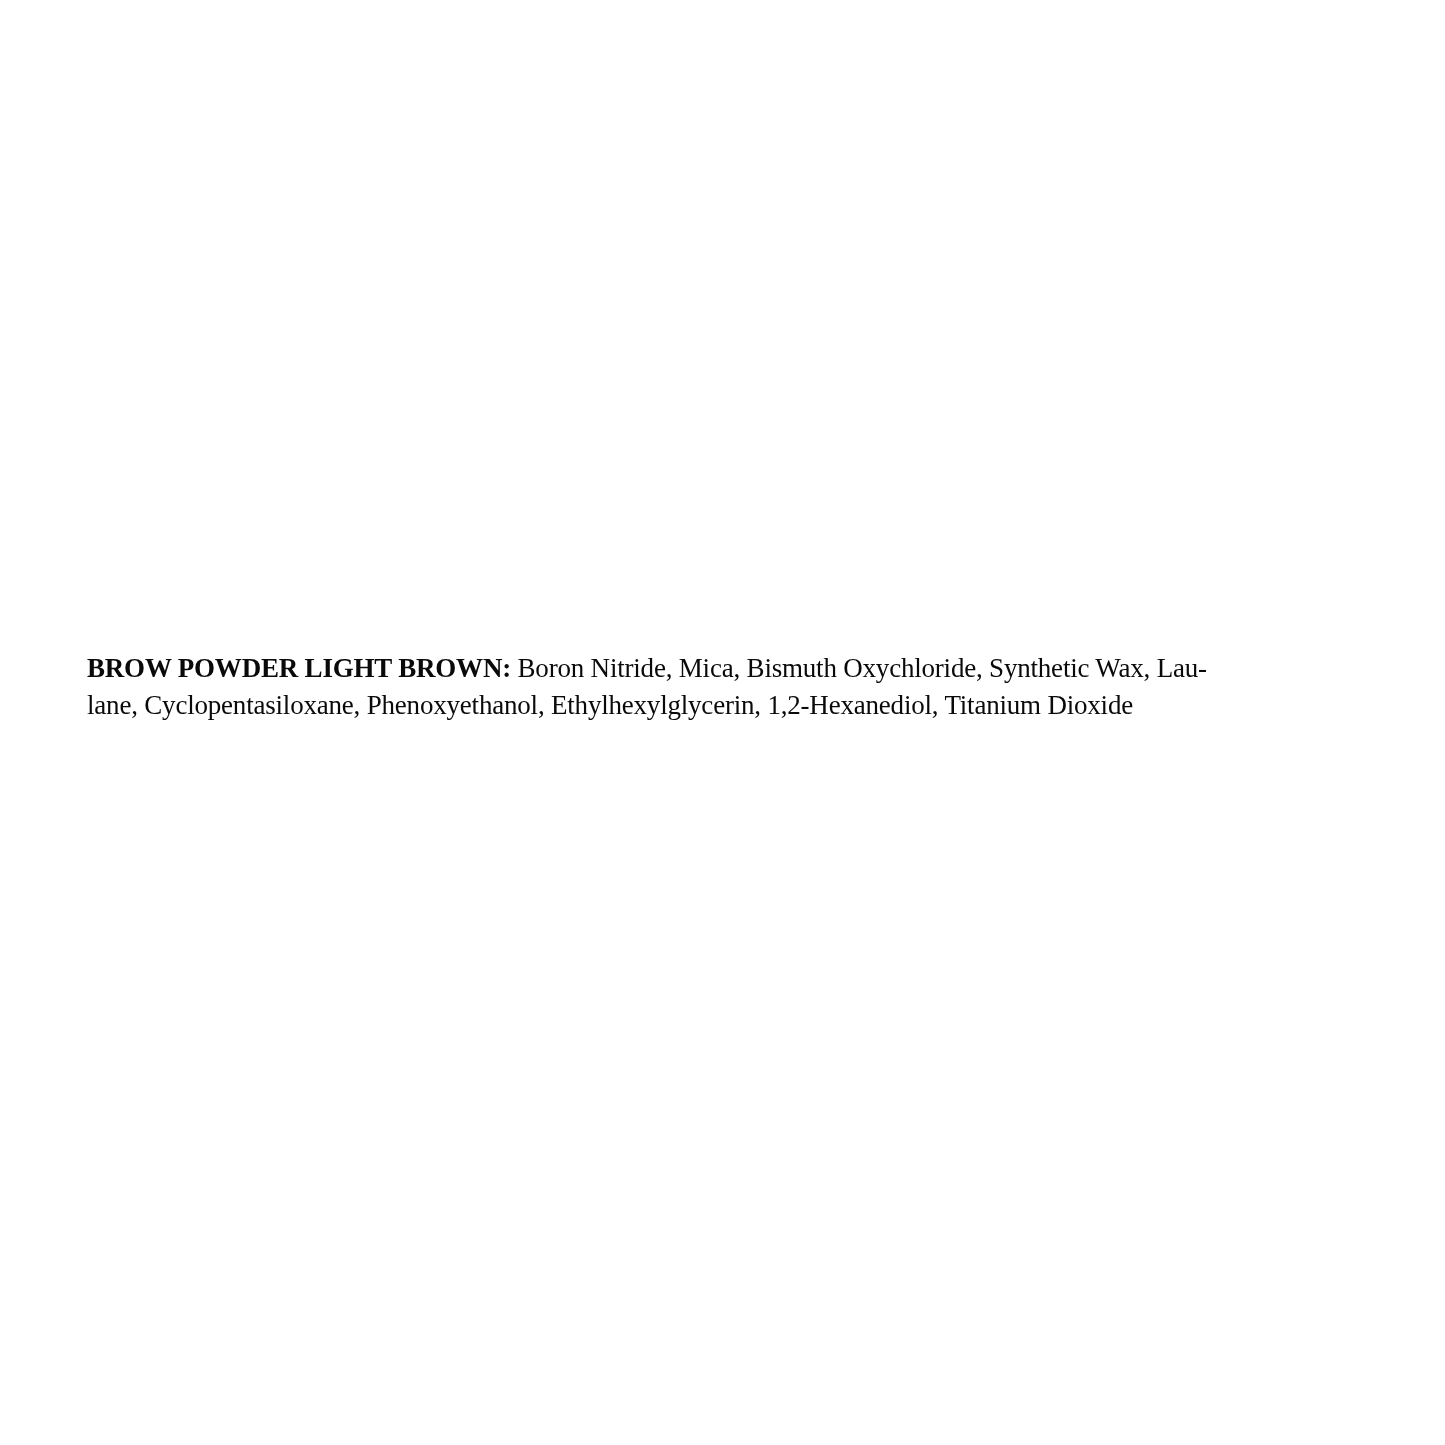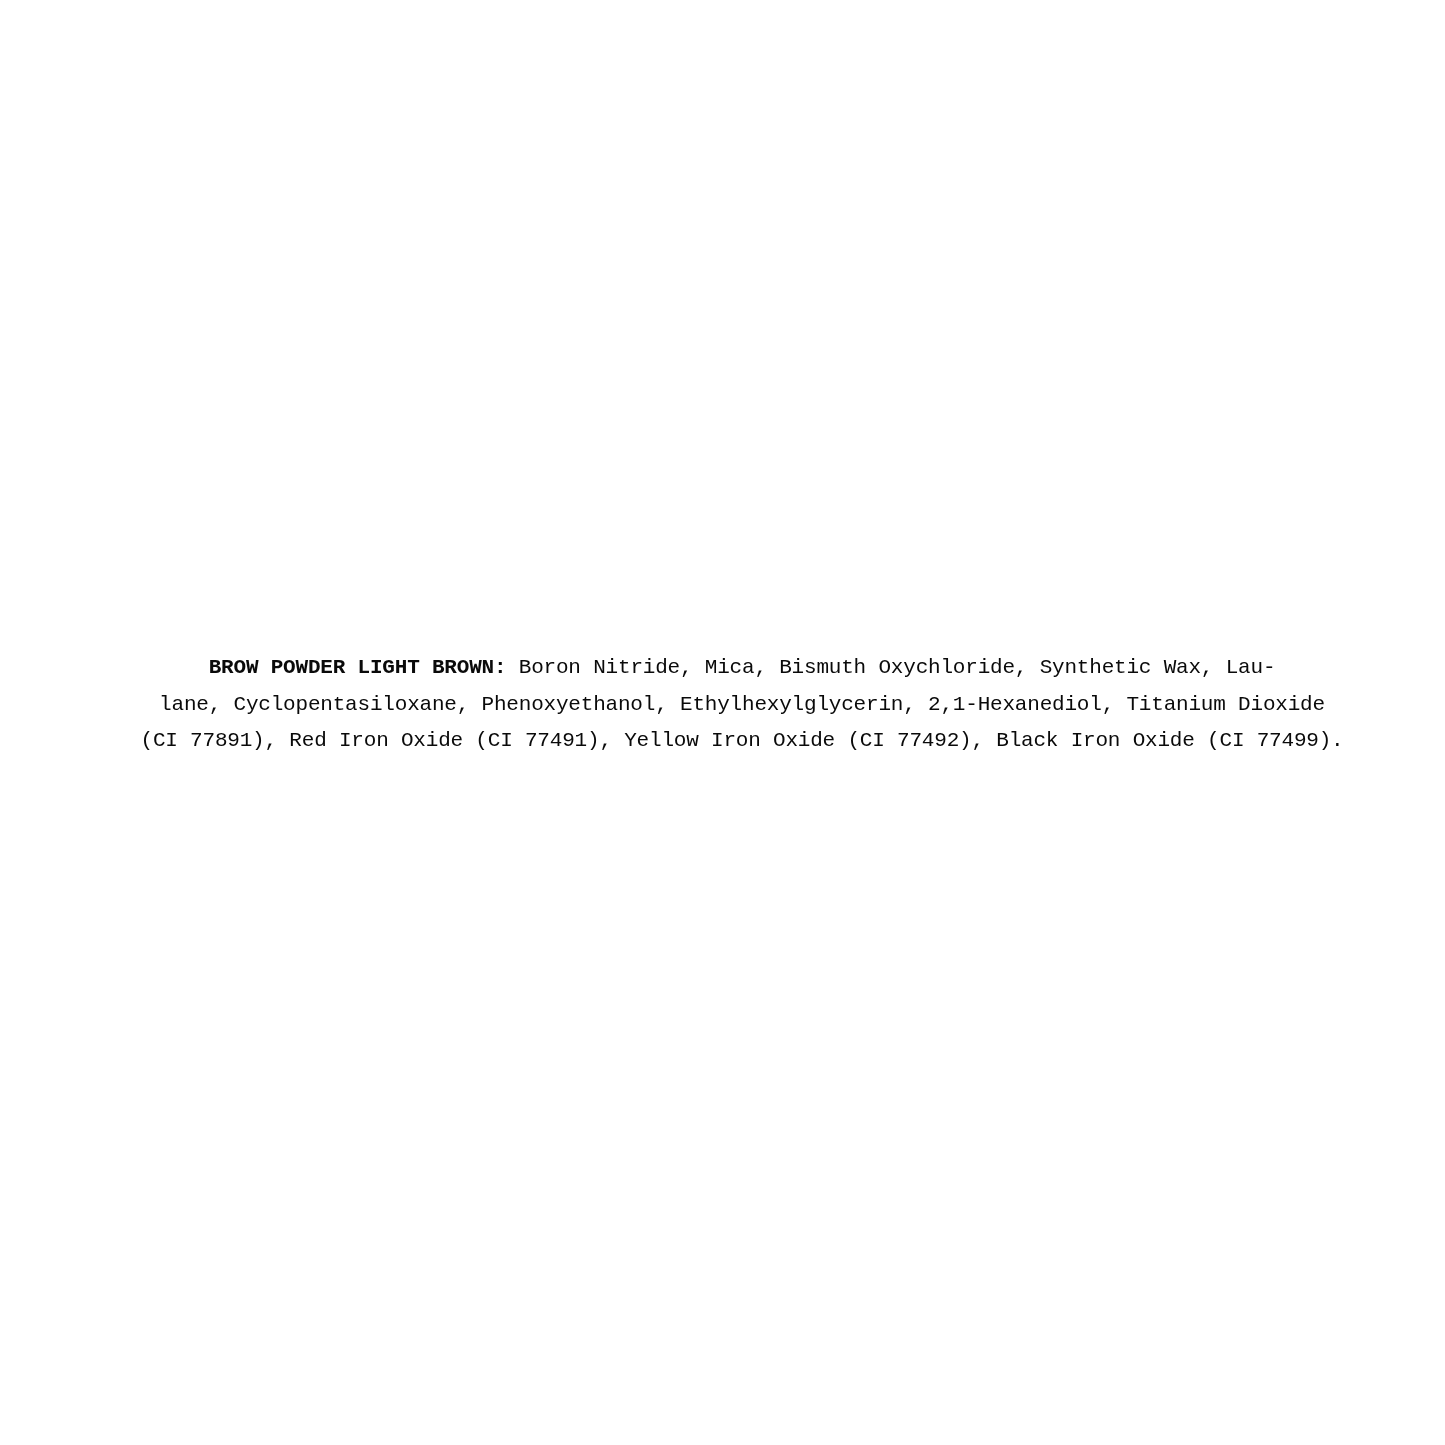--- a/index.html
+++ b/index.html
@@ -13,37 +13,36 @@
     height: 1445px;
     background: #ffffff;
     overflow: hidden;
   }
   .ingredients {
     position: absolute;
     left: 87px;
     top: 650px;
     width: 1310px;
     margin: 0;
-    font-family: Liberation Mono, monospace;
-    font-size: 21px;
+    font-family: Liberation Serif, serif;
+    font-size: 27px;
     line-height: 36.5px;
     color: #0a0a0a;
     letter-spacing: -0.2px;
-    text-align: center;
+    text-align: left;
   }
   .ingredients .line {
     display: block;
     white-space: nowrap;
   }
   .ingredients strong {
     font-weight: 700;
   }
 </style>
 </head>
 <body>
 
 <div class="canvas">
   <p class="ingredients">
     <span class="line"><strong>BROW POWDER LIGHT BROWN:</strong><span> Boron Nitride, Mica, Bismuth Oxychloride, Synthetic Wax, Lau-</span></span>
-    <span class="line">lane, Cyclopentasiloxane, Phenoxyethanol, Ethylhexylglycerin, 2,1-Hexanediol, Titanium Dioxide</span>
-    <span class="line">(CI 77891), Red Iron Oxide (CI 77491), Yellow Iron Oxide (CI 77492), Black Iron Oxide (CI 77499).</span>
+    <span class="line">lane, Cyclopentasiloxane, Phenoxyethanol, Ethylhexylglycerin, 1,2-Hexanediol, Titanium Dioxide</span>
   </p>
 </div>
 
 </body></html>

